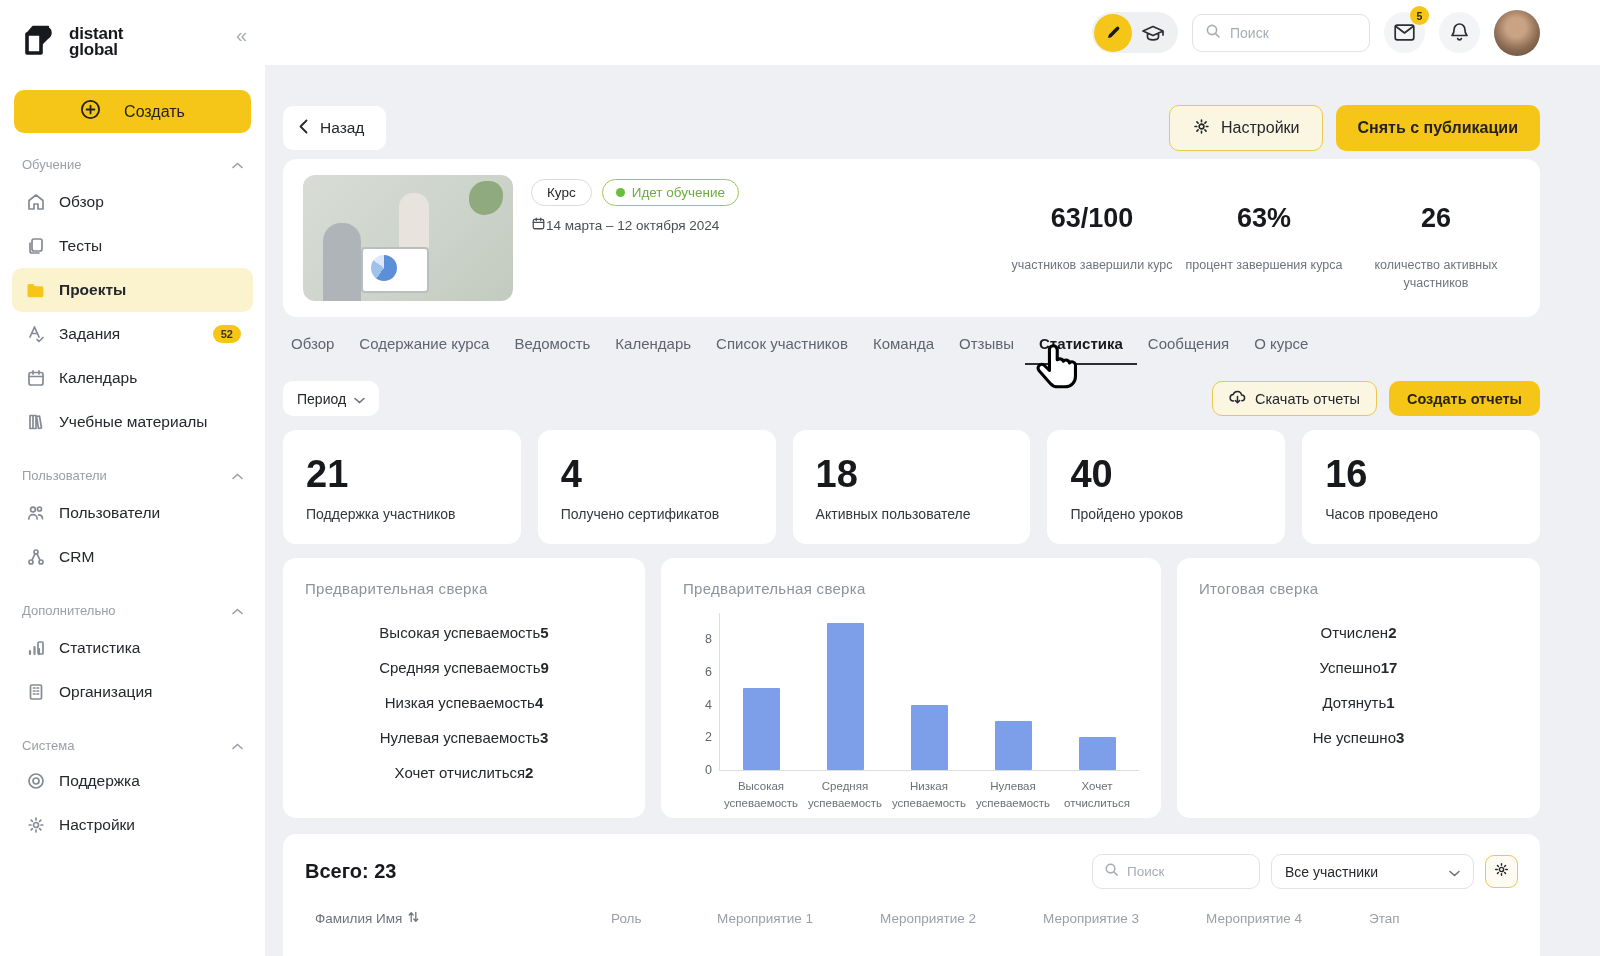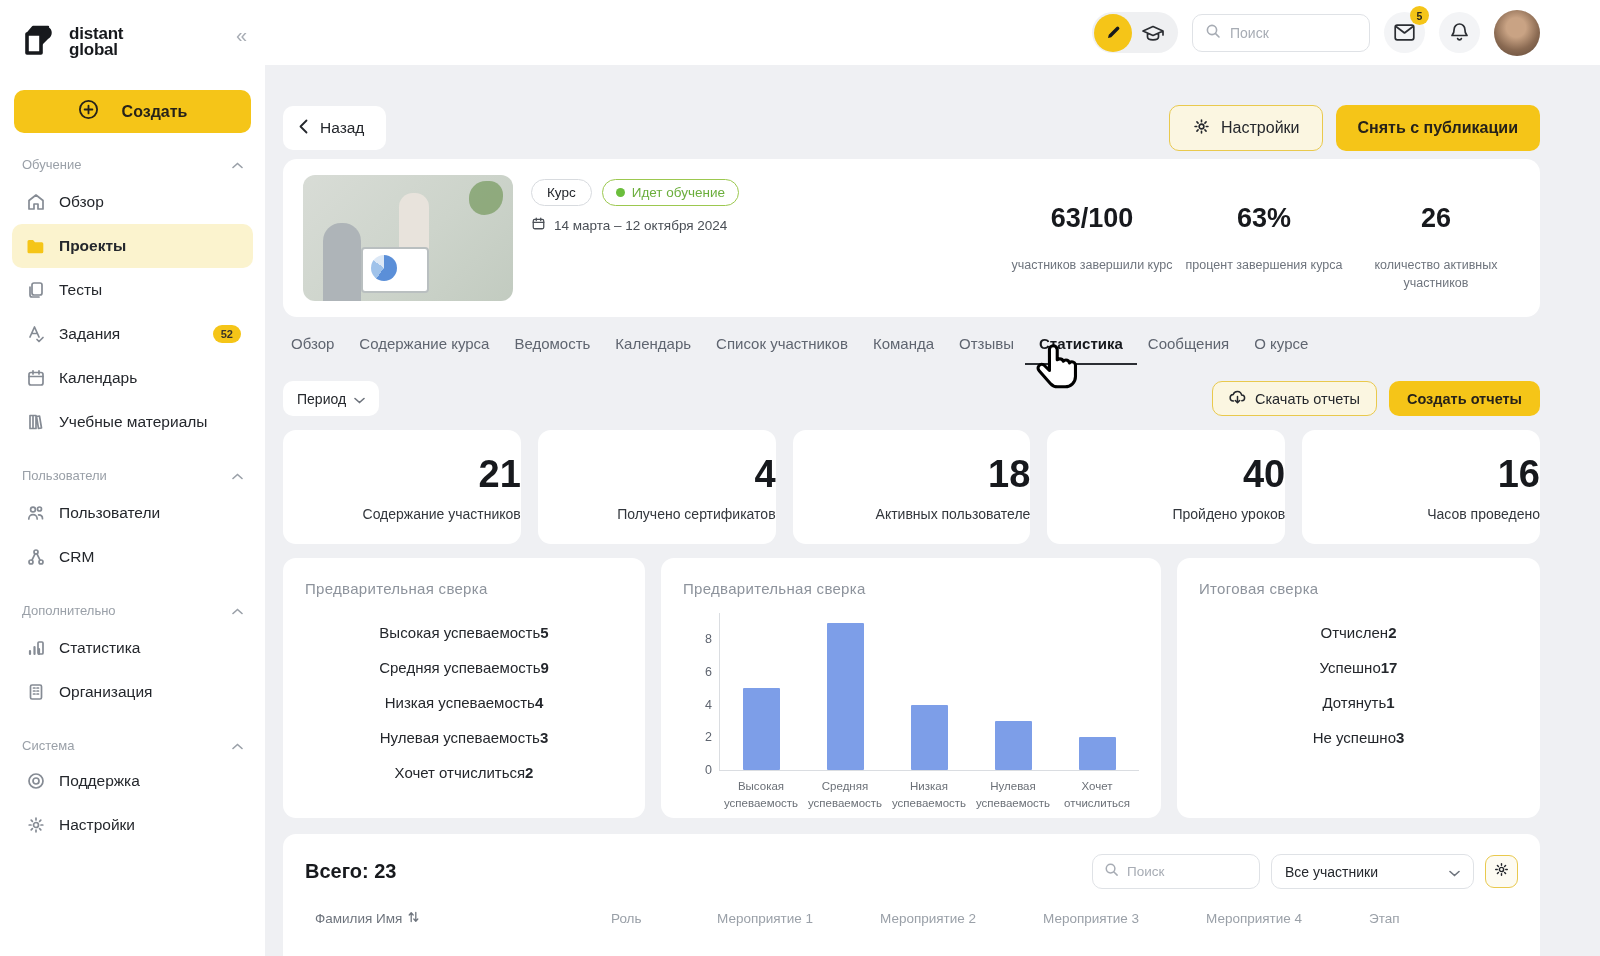--- a/index.html
+++ b/index.html
@@ -5,21 +5,21 @@
   * { margin:0; padding:0; box-sizing:border-box; }
   html,body { width:1600px; height:956px; overflow:hidden; font-family:"Liberation Sans", sans-serif; background:#EFF0F3; color:#24272C; }
   body { position:relative; }
 
   
   .sidebar { position:absolute; left:0; top:0; width:265px; height:956px; background:#FFFFFF; padding:18px 12px 16px 12px; z-index:2; }
   .brand-row { display:flex; align-items:flex-start; justify-content:space-between; padding:2px 6px 0 8px; }
   .brand { display:flex; align-items:center; gap:9px; }
   .brand-text { font-weight:bold; font-size:17px; line-height:0.95; letter-spacing:-0.2px; color:#17191D; }
   .collapse { color:#A7ACB4; font-size:20px; cursor:pointer; margin-top:4px; }
-  .create-btn { margin:26px 2px 0 2px; width:calc(100% - 4px); height:43px; background:#F5C518; border:none; border-radius:10px; font-family:inherit; font-size:16px; font-weight:bold; color:#26221A; display:flex; align-items:center; justify-content:center; gap:23px; cursor:pointer; }
+  .create-btn { margin:26px 2px 0 2px; width:calc(100% - 4px); height:43px; background:#F5C518; border:none; border-radius:10px; font-family:inherit; font-size:16px; font-weight:normal; color:#26221A; display:flex; align-items:center; justify-content:center; gap:23px; cursor:pointer; }
   .nav-section { margin-top:24px; }
   .section-label { display:flex; justify-content:space-between; align-items:center; padding:0 10px 0 10px; font-size:13px; color:#9AA0A8; }
   .nav-item { display:flex; align-items:center; gap:13px; height:44px; padding:0 10px 0 13px; border-radius:10px; font-size:15.5px; color:#24272C; cursor:pointer; position:relative; }
   .nav-item .ico { width:21px; height:21px; flex:0 0 21px; display:flex; align-items:center; justify-content:center; }
   .nav-item.active { background:#FBF3CE; font-weight:bold; }
   .nav-badge { position:absolute; right:12px; background:#F5C518; color:#3A3428; font-size:11px; font-weight:bold; border-radius:9px; padding:3px 8px; }
   svg.sic { stroke:#858B94; fill:none; stroke-width:1.7; stroke-linecap:round; stroke-linejoin:round; }
 
   
   .topbar { position:absolute; left:265px; right:0; top:0; height:65px; background:#FFFFFF; display:flex; align-items:center; justify-content:flex-end; padding-right:60px; gap:14px; }
@@ -47,38 +47,38 @@
   .course-img .pie { position:absolute; left:8px; top:6px; width:26px; height:26px; border-radius:50%; background:conic-gradient(#5B8FD8 0 60%, #9FC2EA 60% 85%, #DCE8F6 85%); }
   .course-img .plant { position:absolute; right:10px; top:6px; width:34px; height:34px; border-radius:50% 40% 55% 45%; background:#7FA06A; opacity:0.8; }
   .course-img .p1 { position:absolute; left:20px; bottom:0; width:38px; height:78px; border-radius:18px 18px 0 0; background:#AEB4B8; }
   .course-img .p2 { position:absolute; left:96px; bottom:36px; width:30px; height:72px; border-radius:14px 14px 0 0; background:#E8E3DC; }
   .course-info { flex:1; padding-top:4px; }
   .badge-row { display:flex; gap:10px; align-items:center; }
   .pill-kurs { border:1px solid #D8DBDF; border-radius:16px; padding:5px 15px; font-size:13.5px; color:#24272C; background:#fff; }
   .pill-status { border:1.5px solid #9CC84F; border-radius:16px; padding:5px 13px; font-size:13.5px; color:#6BAE3C; background:#fff; display:flex; align-items:center; gap:7px; }
   .pill-status .dot { width:9px; height:9px; border-radius:50%; background:#6BBE3C; }
   .course-title { margin-top:11px; font-size:17.5px; font-weight:bold; line-height:1.5; color:#17191D; max-width:420px; }
-  .course-date { margin-top:10px; font-size:13.5px; color:#4A4F56; display:flex; align-items:center; gap:8px; }
+  .course-date { margin-top:10px; font-size:13.5px; color:#4A4F56; display:flex; align-items:center; }
   .course-stats { display:flex; padding-top:28px; gap:4px; }
   .cstat { width:168px; text-align:center; }
   .cstat-value { font-size:27px; font-weight:bold; color:#17191D; }
   .cstat-label { margin-top:22px; font-size:12.5px; color:#6E747D; line-height:1.45; }
 
   .tabs-row { margin-top:18px; display:flex; gap:25px; padding-left:8px; }
   .tab { font-size:15px; color:#5F6570; padding-bottom:11px; cursor:pointer; white-space:nowrap; }
   .tab.active { color:#17191D; font-weight:bold; border-bottom:2.5px solid #2B2E33; padding-left:14px; padding-right:14px; margin:0 -14px; }
 
   .filter-row { margin-top:16px; display:flex; align-items:center; justify-content:space-between; }
   .period-btn { background:#fff; border:none; border-radius:10px; height:35px; padding:0 14px; display:flex; align-items:center; gap:8px; font-family:inherit; font-size:14px; color:#24272C; cursor:pointer; }
   .report-btns { display:flex; gap:12px; }
   .dl-btn { background:#FBF6E1; border:1.5px solid #E9C94D; border-radius:10px; height:35px; padding:0 16px; display:flex; align-items:center; gap:9px; font-family:inherit; font-size:14.5px; color:#24272C; cursor:pointer; }
   .cr-btn { background:#F5C518; border:none; border-radius:10px; height:35px; padding:0 18px; font-family:inherit; font-size:14.5px; font-weight:bold; color:#26221A; cursor:pointer; }
 
   .kpi-row { margin-top:14px; display:flex; gap:17px; }
-  .kpi { flex:1; background:#fff; border-radius:13px; height:114px; display:flex; flex-direction:column; align-items:flex-end; justify-content:center; gap:10px; }
+  .kpi { flex:1; background:#fff; border-radius:13px; height:114px; display:flex; flex-direction:column; align-items:flex-start; justify-content:center; gap:10px;padding-left:23px; }
   .kpi-value { font-size:38px; font-weight:bold; color:#17191D; }
   .kpi-label { font-size:14px; color:#33373D; }
 
   .panels-row { margin-top:14px; display:flex; gap:16px; height:260px; }
   .panel { background:#fff; border-radius:13px; padding:22px 22px; }
   .panel-title { font-size:15px; color:#8D939C; letter-spacing:0.3px; }
   .panel-list { margin-top:18px; }
   .plist-row { display:flex; justify-content:center; align-items:center; height:35px; font-size:15px; color:#24272C; }
   .plist-val { font-weight:bold; }
   .panel-pre { flex:0 0 362px; }
@@ -151,36 +151,36 @@
     </div>
     <div style="margin-top:8px;">
       <div class="nav-item">
         <span class="ico">
             <svg class="sic" width="20" height="20" viewBox="0 0 20 20">
               <path d="M3 8.5 L10 3 L17 8.5 V17 H12 V12 H8 V17 H3 Z"></path>
             </svg>
           </span>
         <span>Обзор</span>
       </div>
+      <div class="nav-item">
+        <span class="ico">
+            <svg class="sic" width="20" height="20" viewBox="0 0 20 20">
+              <rect x="6" y="3" width="10" height="12" rx="2"></rect>
+              <path d="M4 7 v8 a2 2 0 0 0 2 2 h7"></path>
+            </svg>
+          </span>
+        <span>Тесты</span>
+      </div>
       <div class="nav-item active">
         <span class="ico">
             <svg width="21" height="21" viewBox="0 0 21 21">
               <path d="M2.5 5.5 a1.5 1.5 0 0 1 1.5 -1.5 h4 l2 2.2 h6.8 a1.5 1.5 0 0 1 1.5 1.5 v8 a1.5 1.5 0 0 1 -1.5 1.5 H4 a1.5 1.5 0 0 1 -1.5 -1.5 Z" fill="#F5C518"></path>
             </svg>
           </span>
         <span>Проекты</span>
-      </div>
-      <div class="nav-item">
-        <span class="ico">
-            <svg class="sic" width="20" height="20" viewBox="0 0 20 20">
-              <rect x="6" y="3" width="10" height="12" rx="2"></rect>
-              <path d="M4 7 v8 a2 2 0 0 0 2 2 h7"></path>
-            </svg>
-          </span>
-        <span>Тесты</span>
       </div>
       <div class="nav-item">
         <span class="ico">
             <svg class="sic" width="20" height="20" viewBox="0 0 20 20">
               <path d="M4 13 L8.5 3 L13 13 M5.6 9.5 H11.4"></path>
               <path d="M11 15.5 L13 17.5 L17 13.5"></path>
             </svg>
           </span>
         <span>Задания</span>
         <span class="nav-badge">52</span>
@@ -421,21 +421,21 @@
             </svg></span>
         <span>Скачать отчеты</span>
       </button>
       <button class="cr-btn">Создать отчеты</button>
     </div>
   </div>
 
   <div class="kpi-row">
     <div class="kpi">
       <div class="kpi-value">21</div>
-        <div class="kpi-label">Содержание участников</div>
+        <div class="kpi-label">Поддержка участников</div>
     </div>
     <div class="kpi">
       <div class="kpi-value">4</div>
         <div class="kpi-label">Получено сертификатов</div>
     </div>
     <div class="kpi">
       <div class="kpi-value">18</div>
         <div class="kpi-label">Активных пользователе</div>
     </div>
     <div class="kpi">

